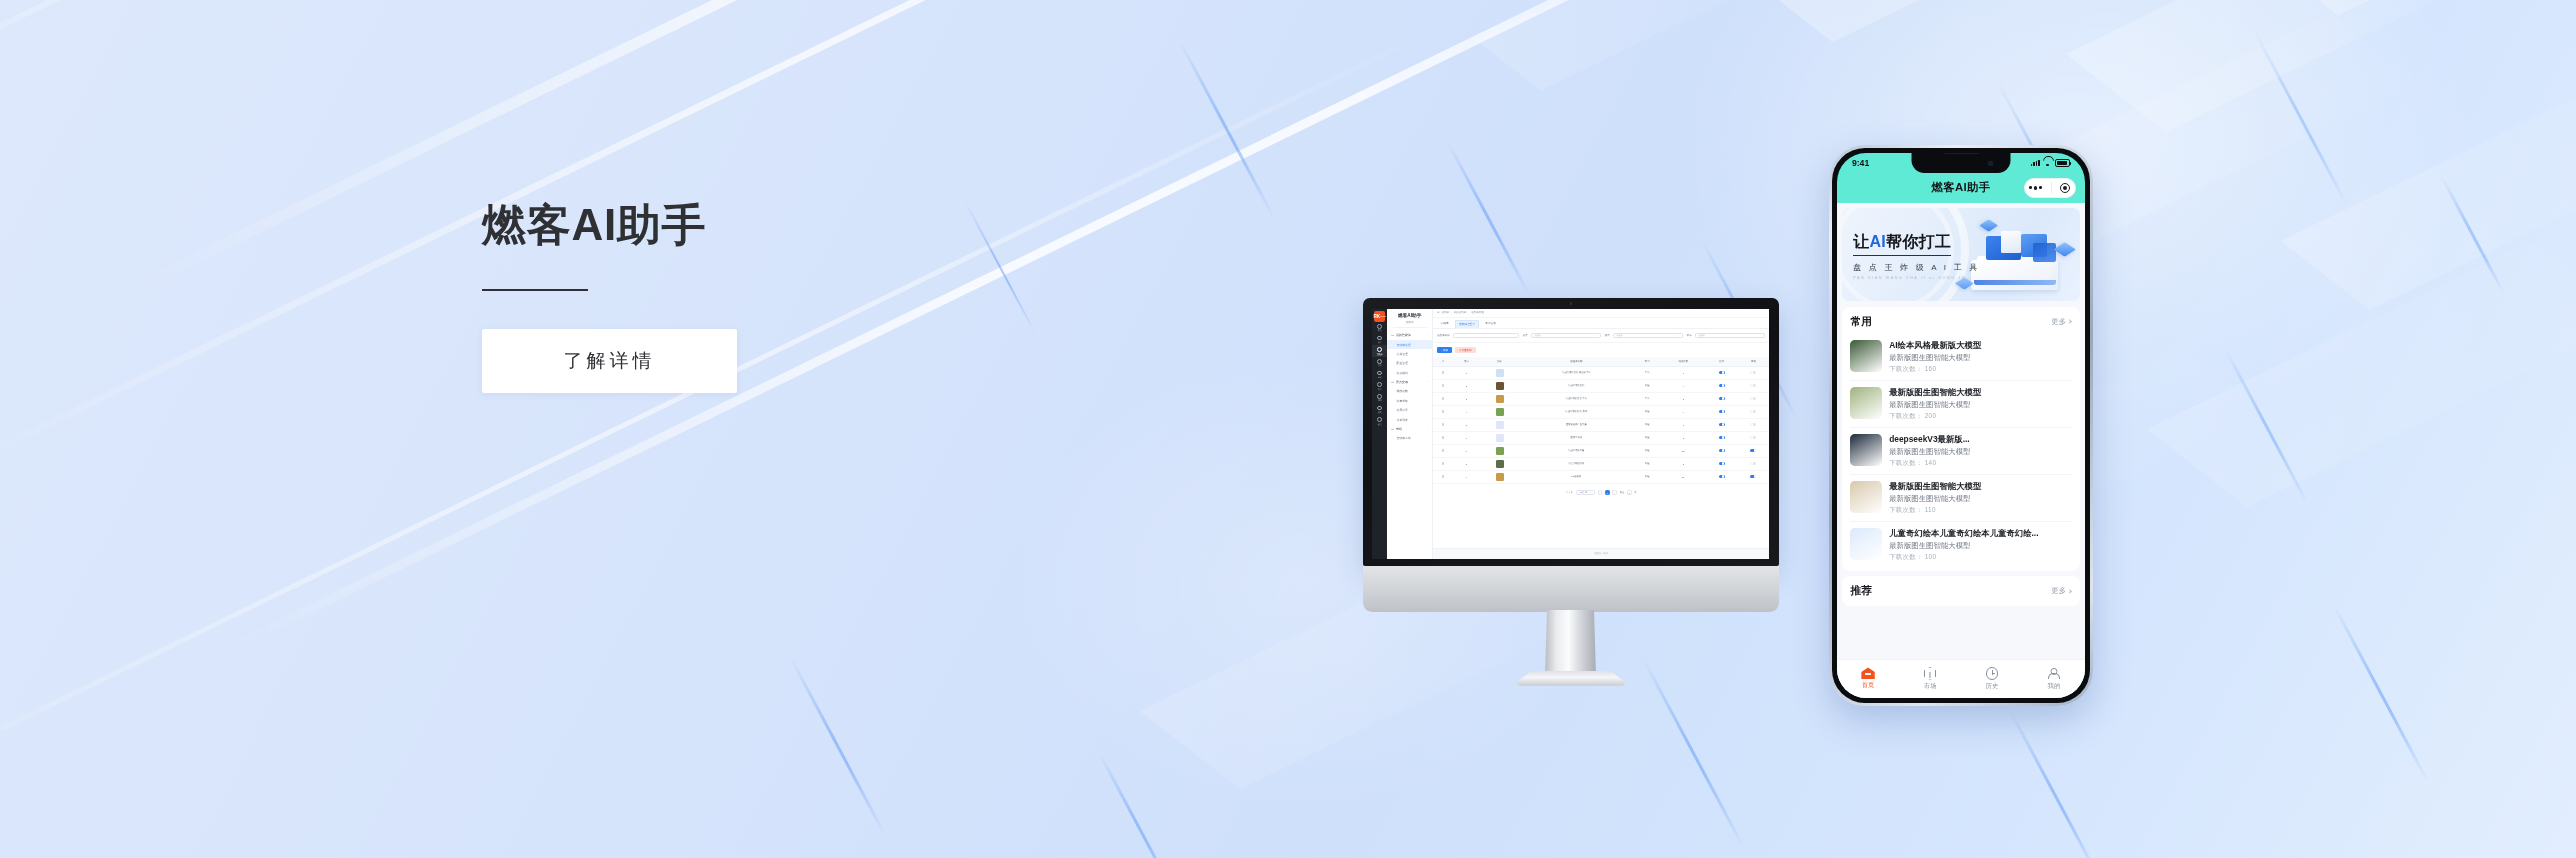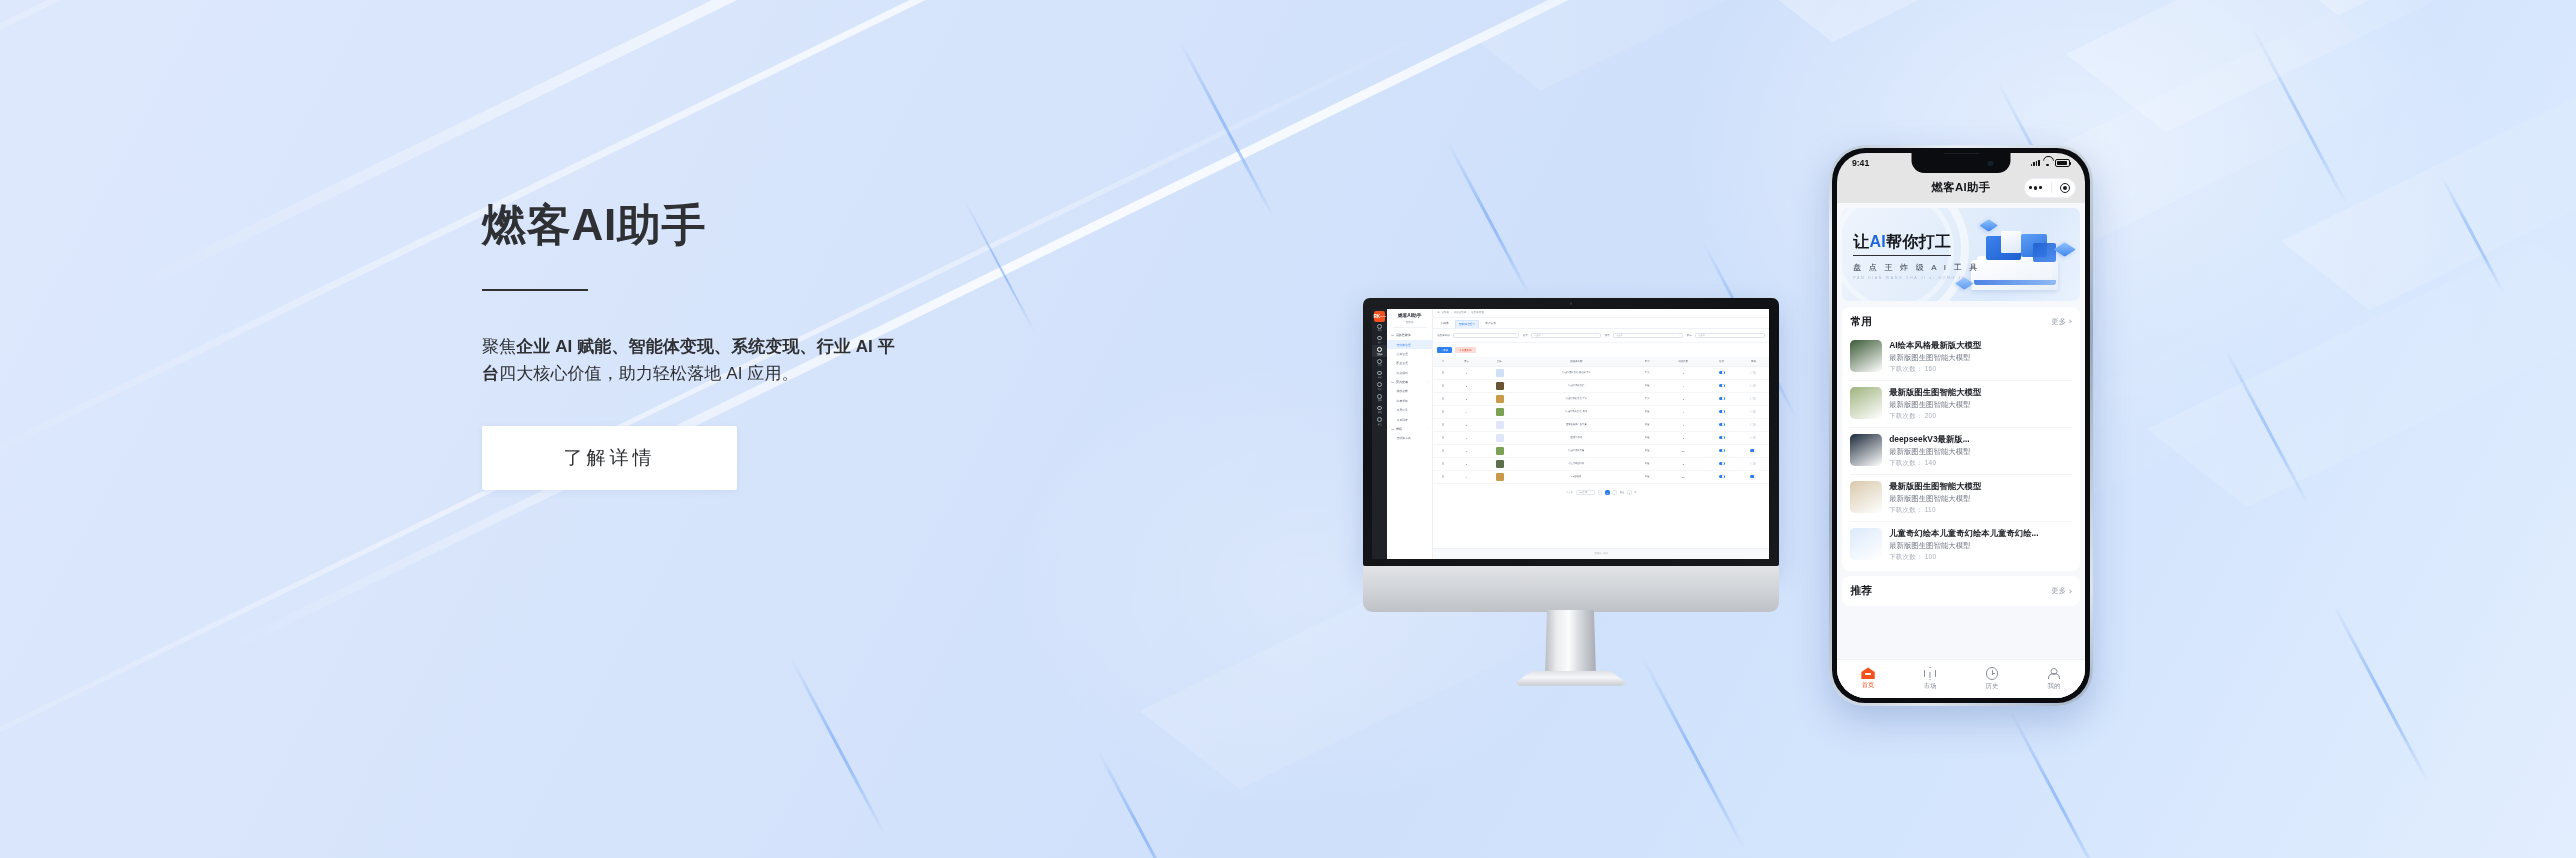--- a/index.html
+++ b/index.html
@@ -135,21 +135,21 @@
   .dash-foot{margin-top:auto;text-align:center;font-size:2.3px;color:#b3bac4;padding:3.4px 0;background:#f7f9fb;border-top:0.7px solid #eef1f5;}
 
   
   .phone{position:absolute;left:1829px;top:145px;width:264px;height:561px;}
   .ph-body{
     position:absolute;inset:0;border-radius:36px;
     background:linear-gradient(145deg,#b9c6d6 0%,#e9eef4 12%,#98a7ba 50%,#dde4ec 84%,#9fb0c4 100%);
     padding:3.4px;box-shadow:0 13.4px 36px rgba(60,95,160,.28);
   }
   .ph-inner{position:absolute;inset:3.4px;border-radius:33px;background:#0a0c10;padding:4.7px;}
-  .ph-screen{position:absolute;inset:4.7px;border-radius:29px;background:#e5e5e5;overflow:hidden;}
+  .ph-screen{position:absolute;inset:4.7px;border-radius:29px;background:#5eead4;overflow:hidden;}
   .notch{
     position:absolute;left:50%;top:0;transform:translateX(-50%);
     width:99px;height:20px;background:#0a0c10;border-radius:0 0 12.7px 12.7px;z-index:6;
   }
   .notch .cam{position:absolute;right:17.4px;top:8px;width:5.4px;height:5.4px;border-radius:50%;background:#15202e;}
   .notch .spk{position:absolute;left:50%;top:-2px;transform:translateX(-50%);width:36px;height:2.7px;border-radius:1.3px;background:#1a1e25;}
   .statusbar{position:relative;height:20px;display:flex;align-items:center;justify-content:space-between;padding:0 14.8px;z-index:7;}
   .stime{font-size:8.7px;font-weight:bold;color:#111;}
   .sico{display:flex;align-items:center;gap:3.4px;}
   .bars{display:flex;align-items:flex-end;gap:0.9px;height:6.7px;}
@@ -255,21 +255,20 @@
       <div class="slab" style="left:2147px;top:429px;width:429px;height:114px;opacity:0.3;transform:rotate(-26deg) skewX(26deg)"></div>
       <div class="slab" style="left:1845px;top:510px;width:376px;height:94px;opacity:0.22;transform:rotate(-26deg) skewX(26deg)"></div>
       <div class="slab" style="left:1140px;top:711px;width:470px;height:114px;opacity:0.25;transform:rotate(-26deg) skewX(26deg)"></div>
       <div class="glow" style="left:1677px;top:-161px;width:805px;height:604px;opacity:.55"></div>
       <div class="glow" style="left:1006px;top:349px;width:604px;height:470px;opacity:.28"></div>
     </div>
 
   <div class="copy">
     <div class="headline">燃客AI助手</div>
     <div class="rule"></div>
-    <div class="desc"><span>聚焦</span><b>企业 AI 赋能、智能体变现、系统变现、行业 AI 平台</b><span>四大核心价值，助力轻松落地 AI 应用。</span></div>
     <button class="cta">了解详情</button>
   </div>
 
   <div class="imac">
     <div class="imac-bezel">
       <div class="imac-cam"></div>
       <div class="imac-screen">
         <div class="dash">
 
           <div class="dash-rail">

